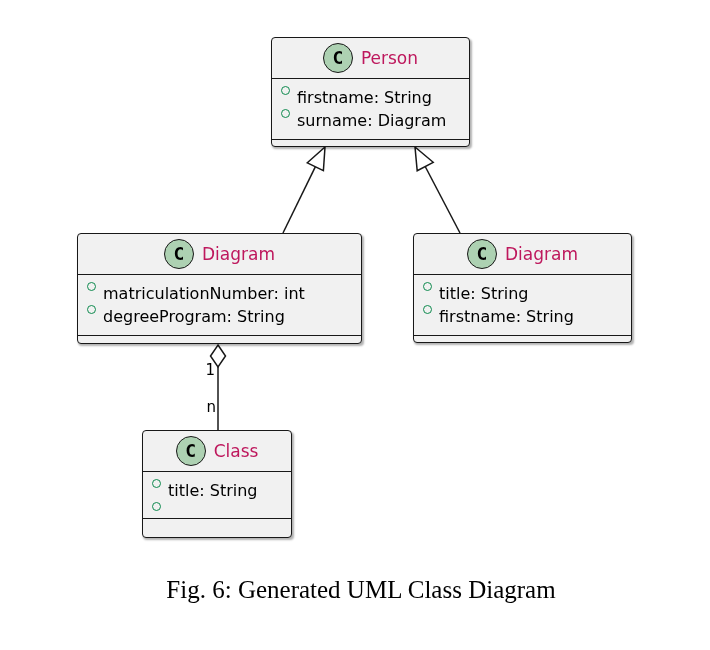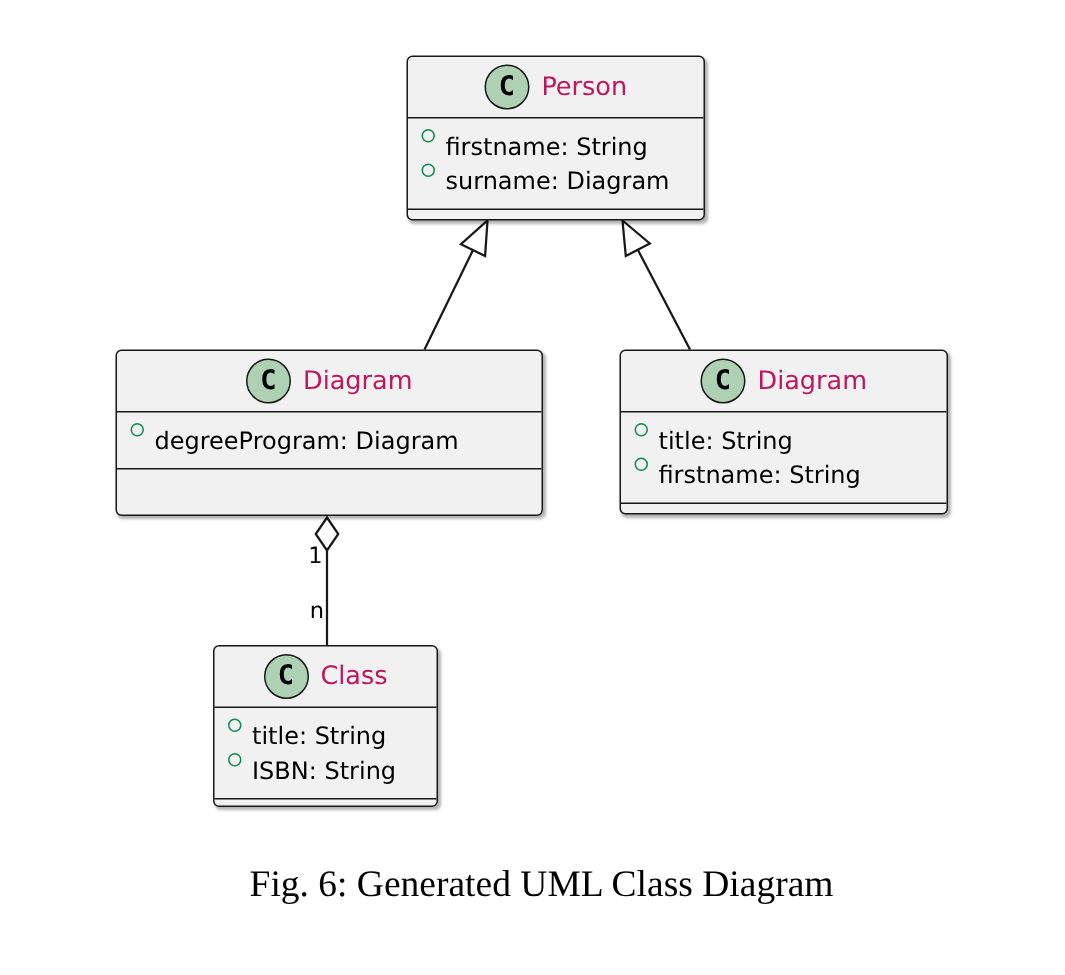--- a/index.html
+++ b/index.html
@@ -138,21 +138,25 @@
   </div>
 
   <div class="uml-class" id="class-student">
     <div class="class-header">
       <span class="c-circle">C</span>
       <span class="class-title">Diagram</span>
     </div>
     <div class="class-attrs">
       <div class="attr-row">
         <span class="field-dot"></span>
-        <span>degreeProgram: Diagram</span>
+        <span>matriculationNumber: int</span>
+      </div>
+      <div class="attr-row">
+        <span class="field-dot"></span>
+        <span>degreeProgram: String</span>
       </div>
     </div>
     <div class="class-methods"></div>
   </div>
 
   <div class="uml-class" id="class-lecturer">
     <div class="class-header">
       <span class="c-circle">C</span>
       <span class="class-title">Diagram</span>
     </div>
@@ -174,21 +178,20 @@
       <span class="c-circle">C</span>
       <span class="class-title">Class</span>
     </div>
     <div class="class-attrs">
       <div class="attr-row">
         <span class="field-dot"></span>
         <span>title: String</span>
       </div>
       <div class="attr-row">
         <span class="field-dot"></span>
-        <span>ISBN: String</span>
       </div>
     </div>
     <div class="class-methods"></div>
   </div>
 
   <div class="caption">Fig. 6: Generated UML Class Diagram</div>
 
 </div>
 
 </body></html>

